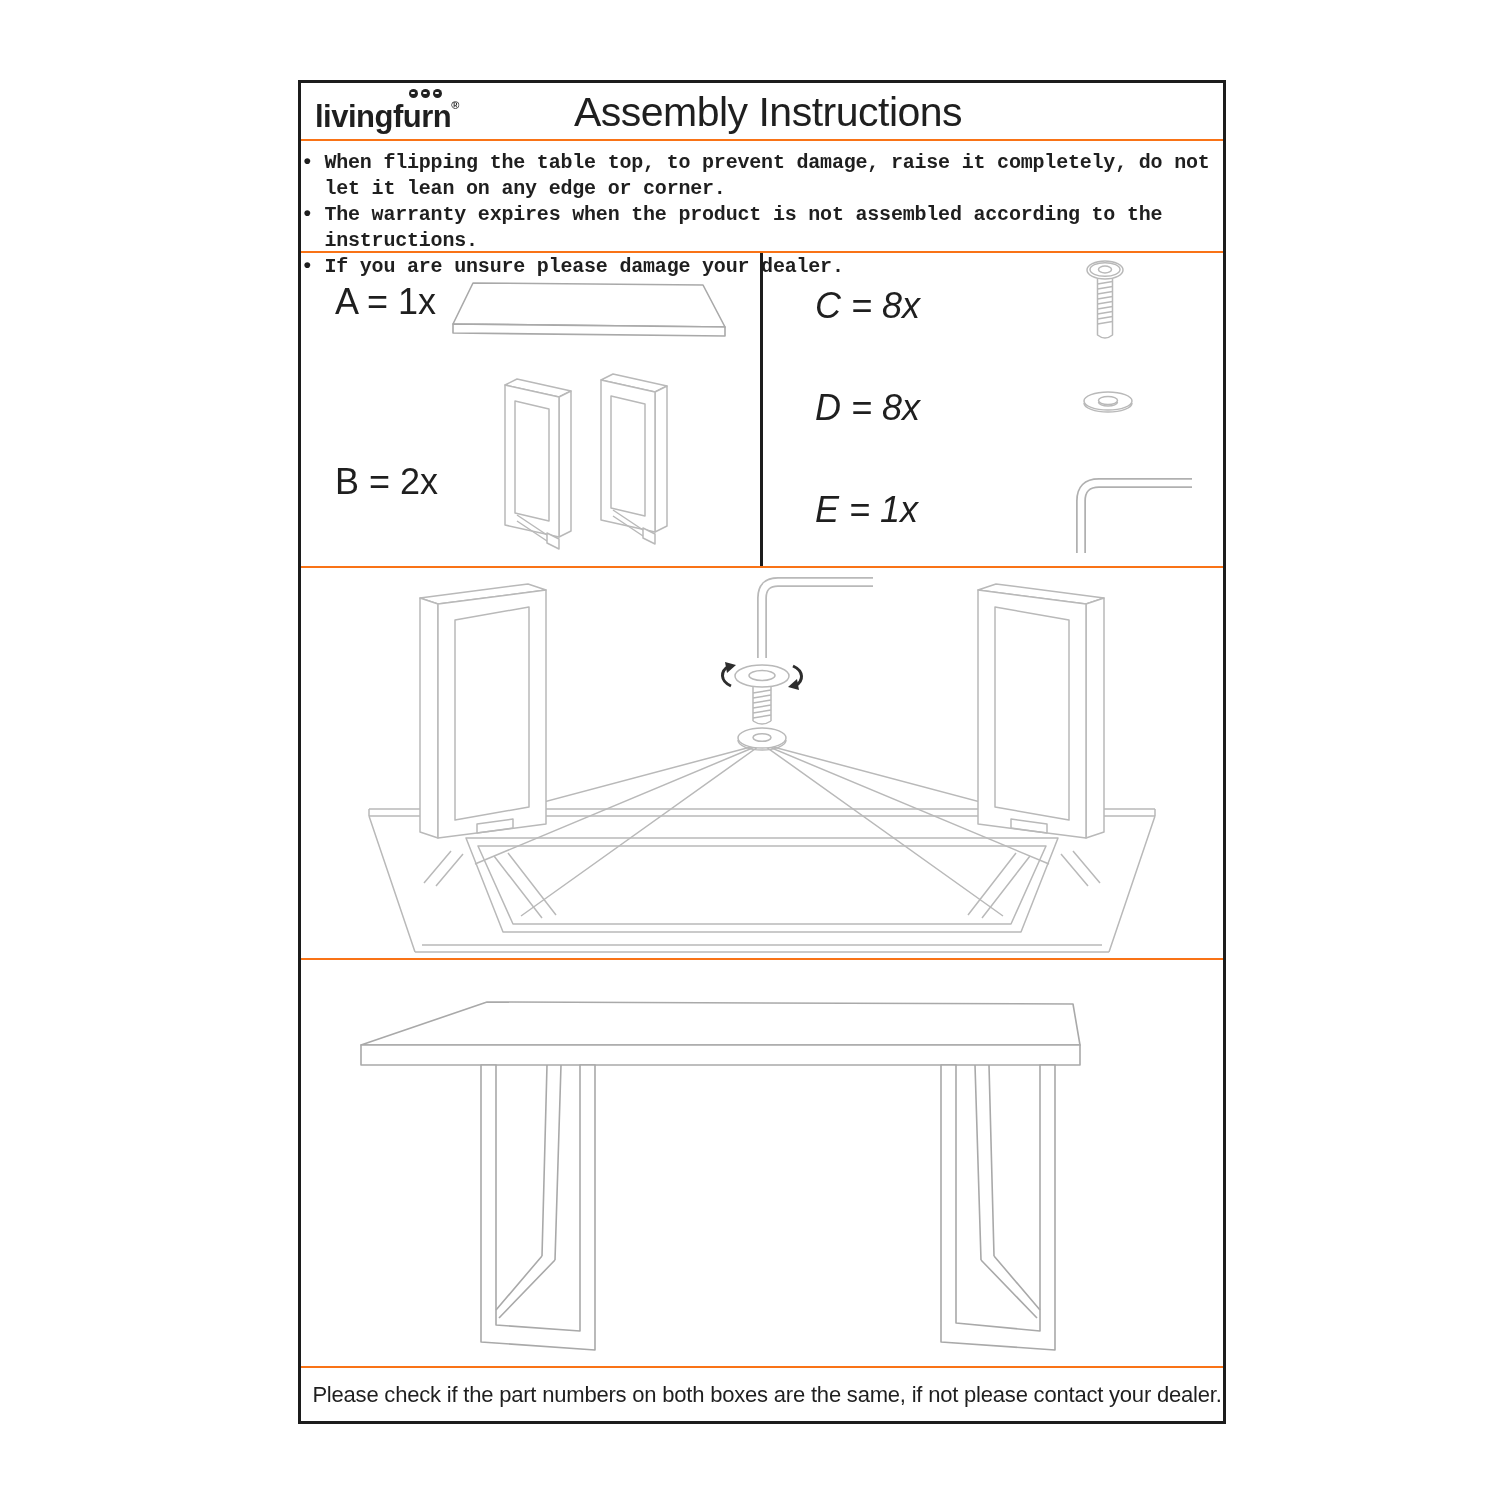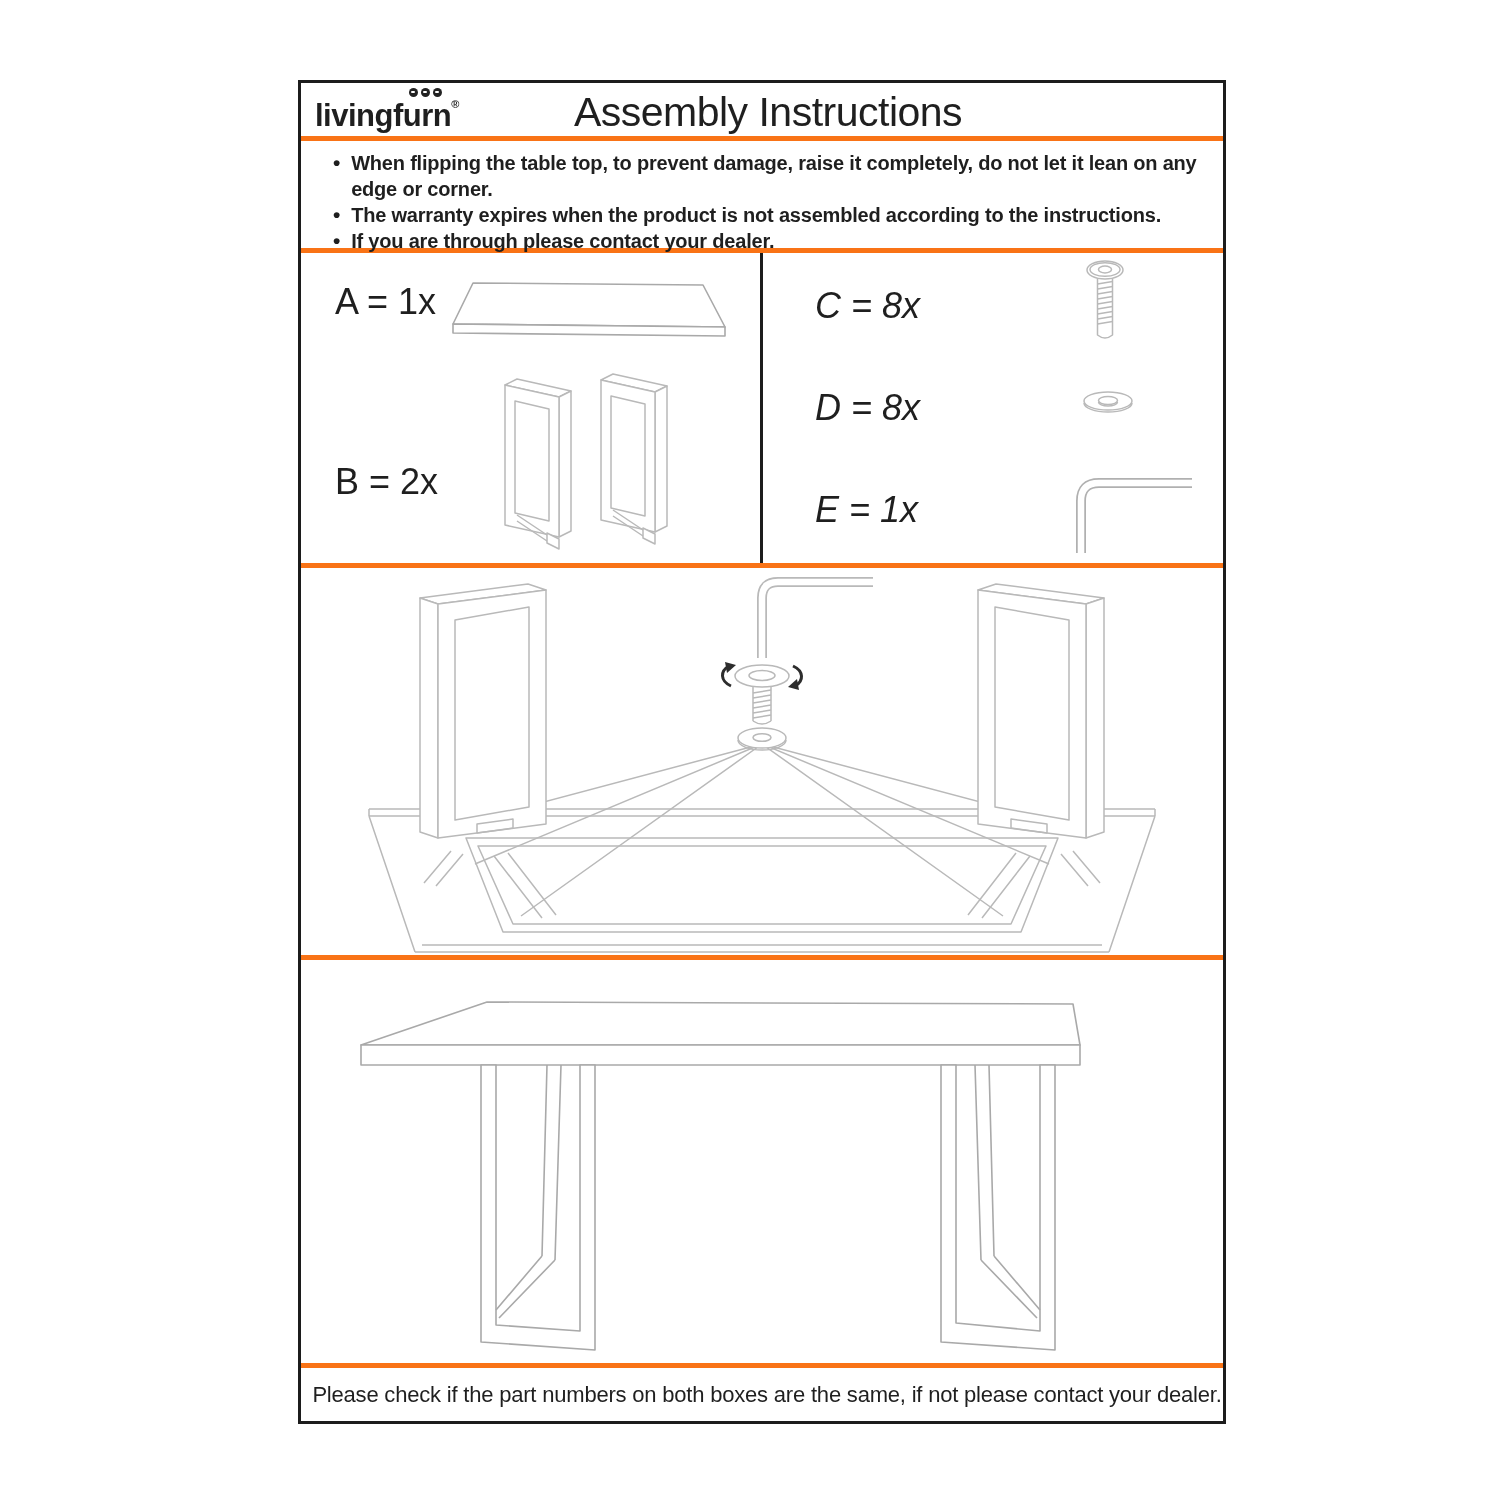--- a/index.html
+++ b/index.html
@@ -1,34 +1,34 @@
 <!DOCTYPE html>
 <html><head>
 <meta charset="utf-8">
 <style>
   html,body{margin:0;padding:0;background:#fff;}
   #canvas{position:relative;width:1500px;height:1500px;background:#ffffff;overflow:hidden;
           font-family:"Liberation Sans",sans-serif;color:#1f1f1f;}
   .page{position:absolute;left:298px;top:80px;width:928px;height:1344px;background:#fff;
         border:3px solid #1c1c1c;box-sizing:border-box;display:flex;flex-direction:column;}
-  .sect{box-sizing:border-box;border-bottom:5px solid #f97316;flex:0 0 auto;position:relative;}
+  .sect{box-sizing:border-box;border-bottom:2px solid #f97316;flex:0 0 auto;position:relative;}
 
   
   .header{height:58px;display:flex;align-items:center;}
   .logo{position:relative;margin-left:14px;font-size:31px;font-weight:bold;letter-spacing:-0.5px;
         padding-top:10px;line-height:1;}
   .logo-dots{position:absolute;top:-1px;left:94px;display:flex;gap:3px;}
   .dot{width:9px;height:9px;border-radius:50%;background:#222;position:relative;}
   .dot::after{content:"";position:absolute;left:2px;top:3px;width:4px;height:2px;background:#fff;border-radius:2px;}
   .logo sup{font-size:11px;font-weight:bold;vertical-align:18px;}
   .title{position:absolute;left:12px;right:0;text-align:center;font-size:41px;font-weight:400;
          letter-spacing:-0.5px;top:6px;}
 
   
-  .warnings{height:112px;padding:9px 12px 0 32px;}
+  .warnings{height:112px;padding:9px 12px 0 0;font-family:Liberation Mono, monospace;}
   .warning{display:flex;font-size:20px;font-weight:600;line-height:26px;letter-spacing:-0.2px;}
   .warning::before{content:"\2022";margin-right:11px;font-size:21px;}
 
   
   .parts{height:315px;display:flex;}
   .parts-left{width:462px;border-right:3px solid #1c1c1c;position:relative;box-sizing:border-box;flex:0 0 auto;padding-left:32px;}
   .parts-right{flex:1;position:relative;font-style:italic;}
   .part-label{position:absolute;font-size:36px;font-weight:500;letter-spacing:0px;}
   .pimg{position:absolute;}
 
@@ -59,21 +59,21 @@
           <span class="dot"></span>
         </div>
         <span>livingfurn</span><sup>®</sup>
       </div>
       <div class="title">Assembly Instructions</div>
     </div>
 
     <div class="sect warnings">
       <div class="warning">When flipping the table top, to prevent damage, raise it completely, do not let it lean on any edge or corner.</div>
       <div class="warning">The warranty expires when the product is not assembled according to the instructions.</div>
-      <div class="warning">If you are through please contact your dealer.</div>
+      <div class="warning">If you are unsure please damage your dealer.</div>
     </div>
 
     <div class="sect parts">
       <div class="parts-left">
         <div class="part-label" style="left:34px;top:28px;">A = 1x</div>
         <svg class="pimg" style="left:148px;top:24px;" width="296" height="78" viewBox="0 0 296 78">
           <g class="lines" stroke="#969696">
             <polygon class="fillw" points="24,6 254,8 276,50 4,47"></polygon>
             <polygon class="fillw" points="4,47 276,50 276,59 4,56"></polygon>
           </g>

